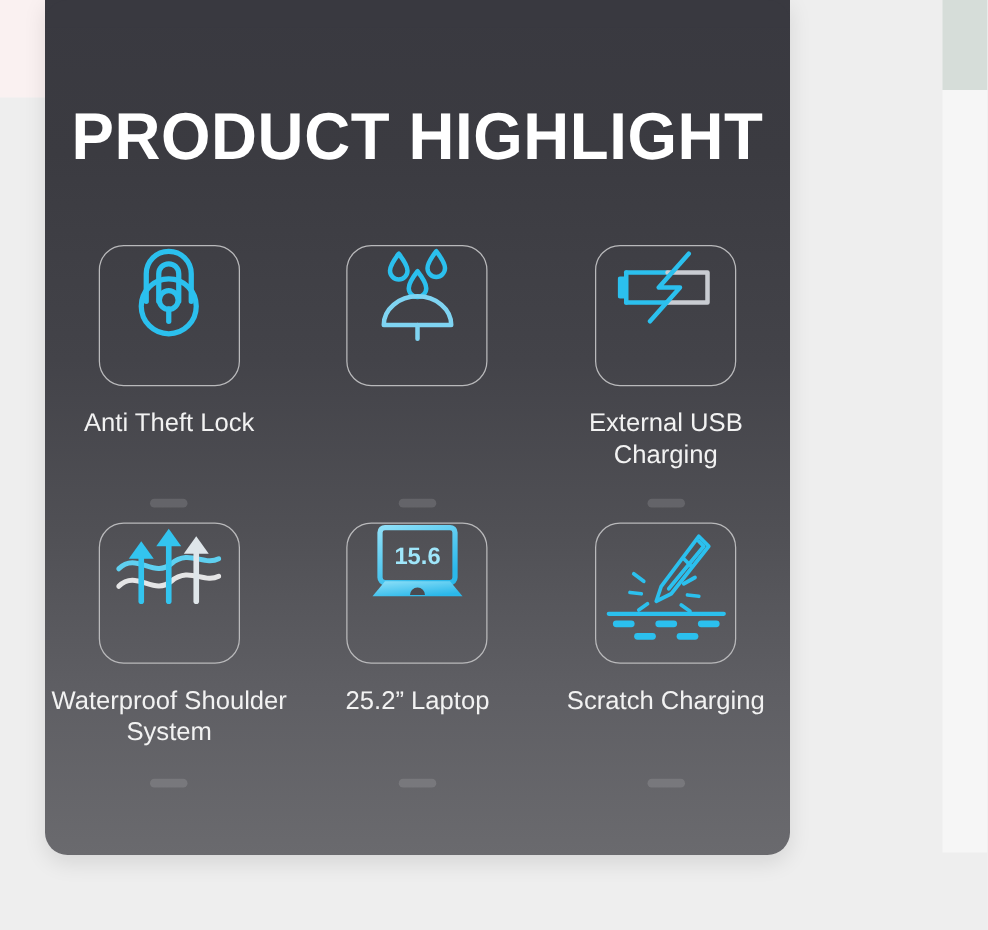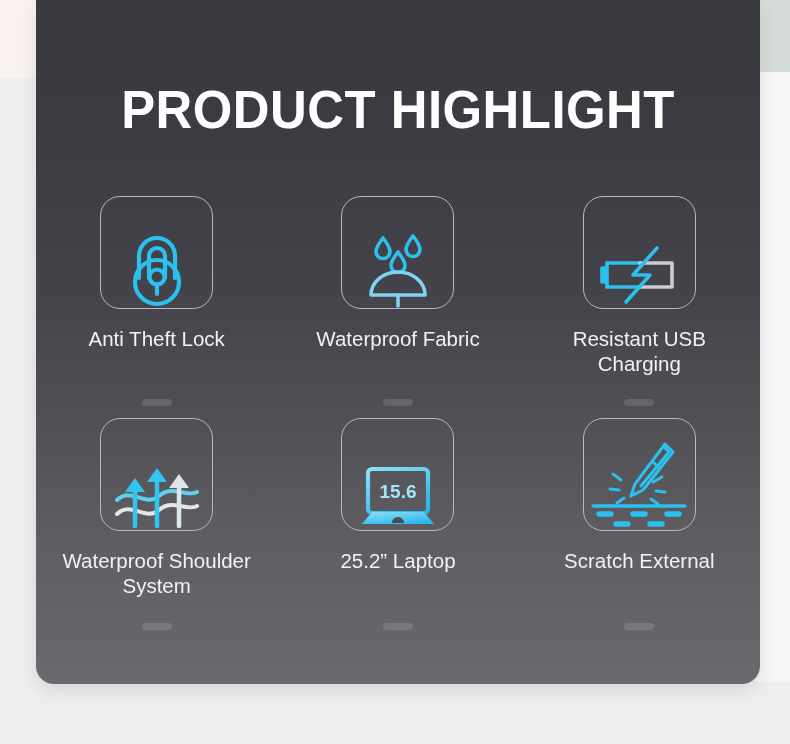--- a/index.html
+++ b/index.html
@@ -20,21 +20,21 @@
   .bg-base      { position: absolute; inset: 0; background: #eeeeee; }
   .bg-top-left  { position: absolute; left: 0; top: 0; width: 36px; height: 78px; background: #faf1f1; }
   .bg-top-right { position: absolute; right: 0; top: 0; width: 36px; height: 72px; background: #d6ddd9; }
   .bg-bot-right { position: absolute; right: 0; top: 72px; width: 36px; height: 610px; background: #f6f6f6; }
 
   
   #card {
     position: absolute;
     left: 36px;
     top: 0;
-    width: 724px;
+    width: 596px;
     height: 684px;
     border-radius: 0 0 18px 18px;
     background: linear-gradient(180deg,
         #393940 0%,
         #3b3b41 18%,
         #434349 42%,
         #505055 62%,
         #5e5e63 80%,
         #6a6a6e 100%);
     box-shadow: 0 6px 18px rgba(0,0,0,0.10);
@@ -76,21 +76,21 @@
     flex-direction: column;
     align-items: center;
   }
 
   .tile {
     width: 113px;
     height: 113px;
     border: 1px solid #b9b9bb;
     border-radius: 20px;
     display: flex;
-    align-items: flex-end;
+    align-items: flex-start;
     justify-content: center;
     box-sizing: border-box;
   }
   .tile svg { display: block; }
 
   .feature-label {
     margin-top: 17px;
     color: #f2f2f2;
     font-size: 20.5px;
     line-height: 25px;
@@ -146,38 +146,37 @@
         <span>
           <svg width="70" height="76" viewBox="0 0 70 76" fill="none" stroke="#7fd4f2" stroke-width="3.6" stroke-linecap="round" stroke-linejoin="round">
             <path d="M20 6 c0 0 -7 9 -7 13.5 a7 7 0 0 0 14 0 C27 15 20 6 20 6 Z" stroke="#2bc0ee"></path>
             <path d="M50 4 c0 0 -7 9 -7 13.5 a7 7 0 0 0 14 0 C57 13 50 4 50 4 Z" stroke="#2bc0ee"></path>
             <path d="M35 20 c0 0 -7 9 -7 13.5 a7 7 0 0 0 14 0 C42 29 35 20 35 20 Z" stroke="#2bc0ee"></path>
             <path d="M8 63 a27 23 0 0 1 54 0 Z"></path>
             <path d="M35 63 V74"></path>
           </svg>
         </span>
       </div>
-      <div class="feature-label">Waterproof Fabric</div>
       <div class="pill"></div>
     </div>
 
     <div class="feature">
       <div class="tile">
         <span>
           <svg width="78" height="66" viewBox="0 0 78 66" fill="none" stroke-width="3.6" stroke-linecap="round" stroke-linejoin="round">
             <path d="M2 26 h4 v14 h-4 Z" stroke="#2bc0ee" fill="#2bc0ee"></path>
             <path d="M7 21 h33" stroke="#2bc0ee"></path>
             <path d="M7 21 v24" stroke="#2bc0ee"></path>
             <path d="M7 45 h33" stroke="#2bc0ee"></path>
             <path d="M40 21 h32 v24 h-32" stroke="#c9ccd2"></path>
             <path d="M57 6 L33 33 L50 33 L26 60" stroke="#2bc0ee"></path>
           </svg>
         </span>
       </div>
-      <div class="feature-label">Resistant USB Charging</div>
+      <div class="feature-label">External USB Charging</div>
       <div class="pill"></div>
     </div>
 
     <div class="feature row2">
       <div class="tile">
         <span>
           <svg width="84" height="66" viewBox="0 0 84 66" fill="none" stroke-linecap="round" stroke-linejoin="round">
             <path d="M2 36 C16 22 30 44 44 32 C58 20 70 34 82 28" stroke="#5fd0f0" stroke-width="4" fill="none"></path>
             <path d="M2 50 C16 36 30 58 44 46 C58 34 70 48 82 42" stroke="#ffffff" stroke-width="4" fill="none" opacity="0.85"></path>
             <g stroke="#33c4ef" stroke-width="4.5" fill="#33c4ef">
@@ -237,18 +236,18 @@
             <g stroke-width="5.4">
               <path d="M8 80 H20"></path>
               <path d="M42 80 H54"></path>
               <path d="M76 80 H88"></path>
               <path d="M25 90 H37"></path>
               <path d="M59 90 H71"></path>
             </g>
           </svg>
         </span>
       </div>
-      <div class="feature-label">Scratch External</div>
+      <div class="feature-label">Scratch Charging</div>
       <div class="pill"></div>
     </div>
 
   </div>
 </section>
 
 </body></html>

